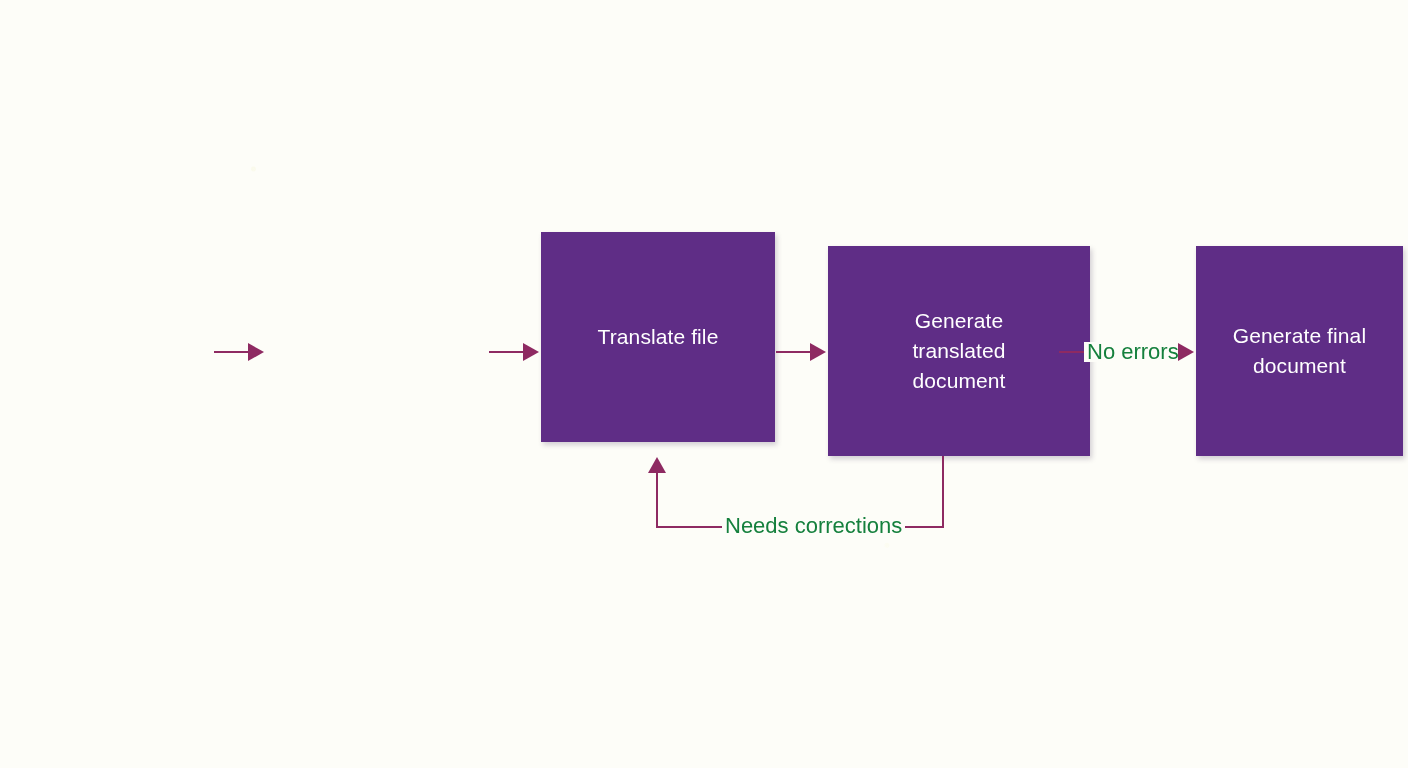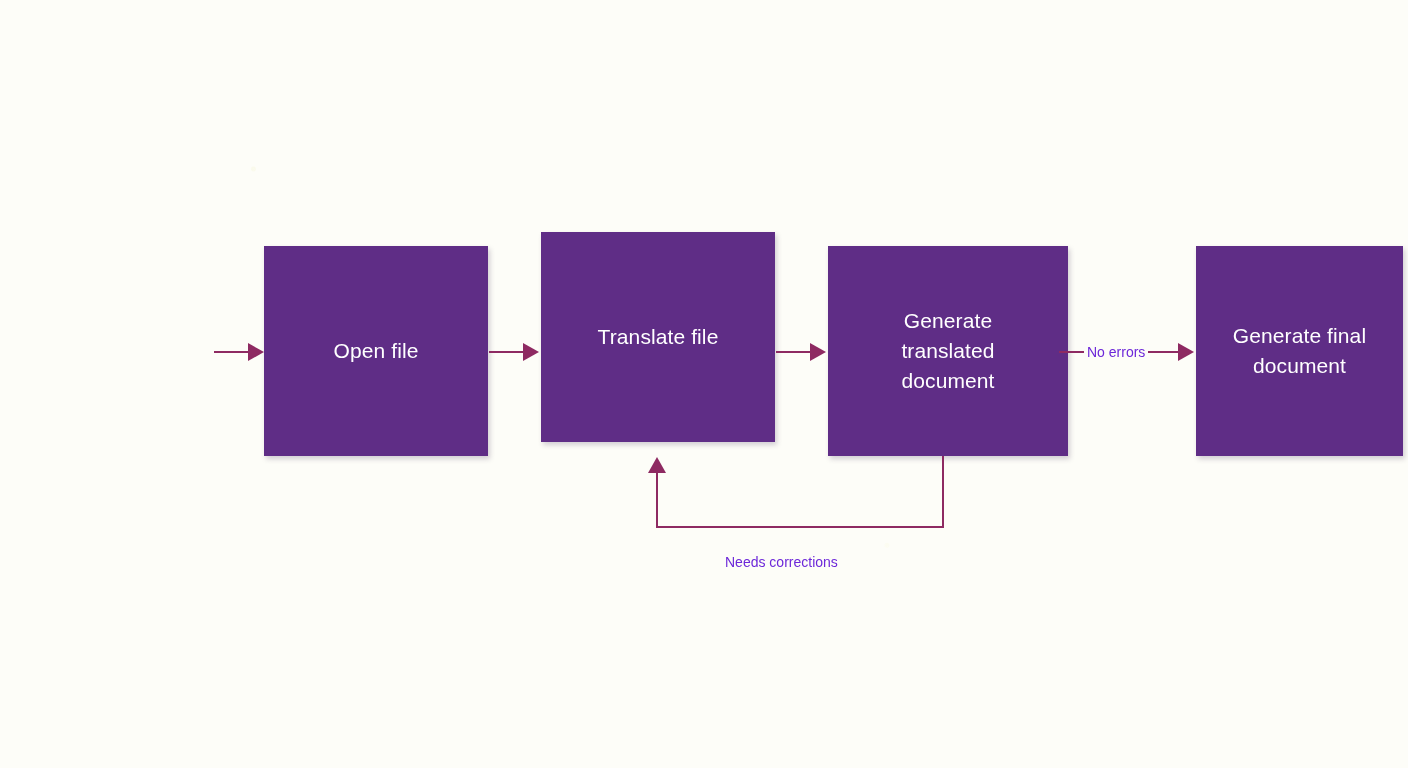--- a/index.html
+++ b/index.html
@@ -66,44 +66,41 @@
     border-left: 16px solid #8e2a62;
   }
   .arrow-up {
     border-left: 9px solid transparent;
     border-right: 9px solid transparent;
     border-bottom: 16px solid #8e2a62;
   }
 
   .edge-label {
     position: absolute;
-    color: #6d28d9;
-    font-size: 14px;
+    color: #15803d;
+    font-size: 22px;
     line-height: 20px;
     white-space: nowrap;
     background: #fdfdf8;
     padding: 0 3px;
     user-select: none;
   }
 </style>
 </head>
 <body>
 
 <div id="canvas">
 
 
-  <div class="node" style="left:264px; top:246px; width:224px; height:210px;">
-    <span class="node-label">Open file</span>
-  </div>
 
   <div class="node" style="left:541px; top:232px; width:234px; height:210px;">
     <span class="node-label">Translate file</span>
   </div>
 
-  <div class="node" style="left:828px; top:246px; width:240px; height:210px;">
+  <div class="node" style="left:828px; top:246px; width:262px; height:210px;">
     <span class="node-label">Generate
 translated
 document</span>
   </div>
 
   <div class="node" style="left:1196px; top:246px; width:207px; height:210px;align-items:center;">
     <span class="node-label">Generate final
 document</span>
   </div>
 
@@ -119,15 +116,15 @@
   <div class="edge-line edge-h" style="left:1059px; top:351px; width:121px;"></div>
   <div class="edge-label" style="left:1084px; top:342px;">No errors</div>
   <div class="arrow-head arrow-right" style="left:1178px; top:343px;"></div>
 
   <div class="edge-line edge-v" style="left:942px; top:456px; height:72px;"></div>
 
   <div class="edge-line edge-h" style="left:656px; top:526px; width:288px;"></div>
 
   <div class="edge-line edge-v" style="left:656px; top:472px; height:56px;"></div>
   <div class="arrow-head arrow-up" style="left:648px; top:457px;"></div>
-  <div class="edge-label" style="left:722px; top:516px;margin-top:36px;">Needs corrections</div>
+  <div class="edge-label" style="left:722px; top:516px;">Needs corrections</div>
 
 </div>
 
 </body></html>

